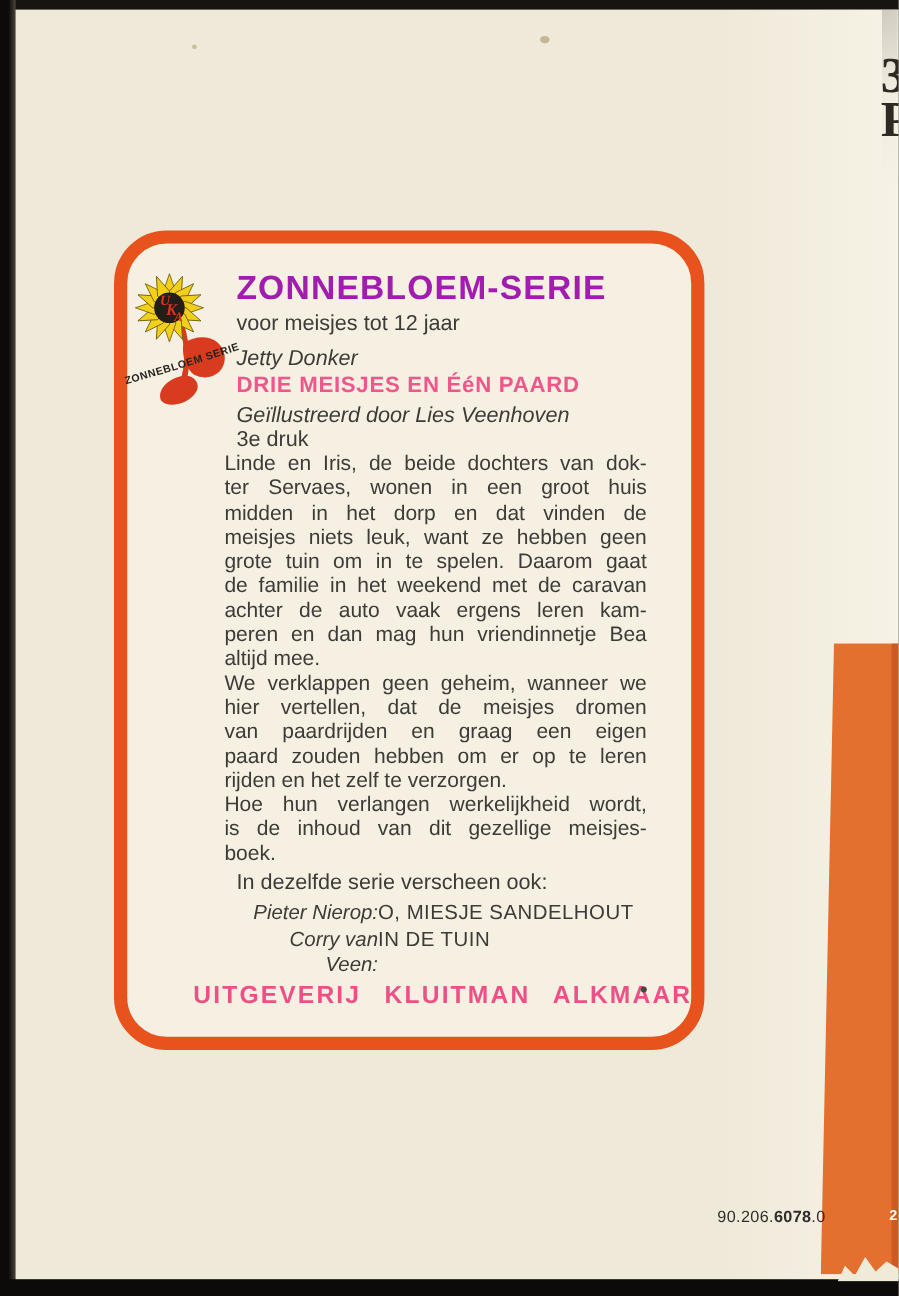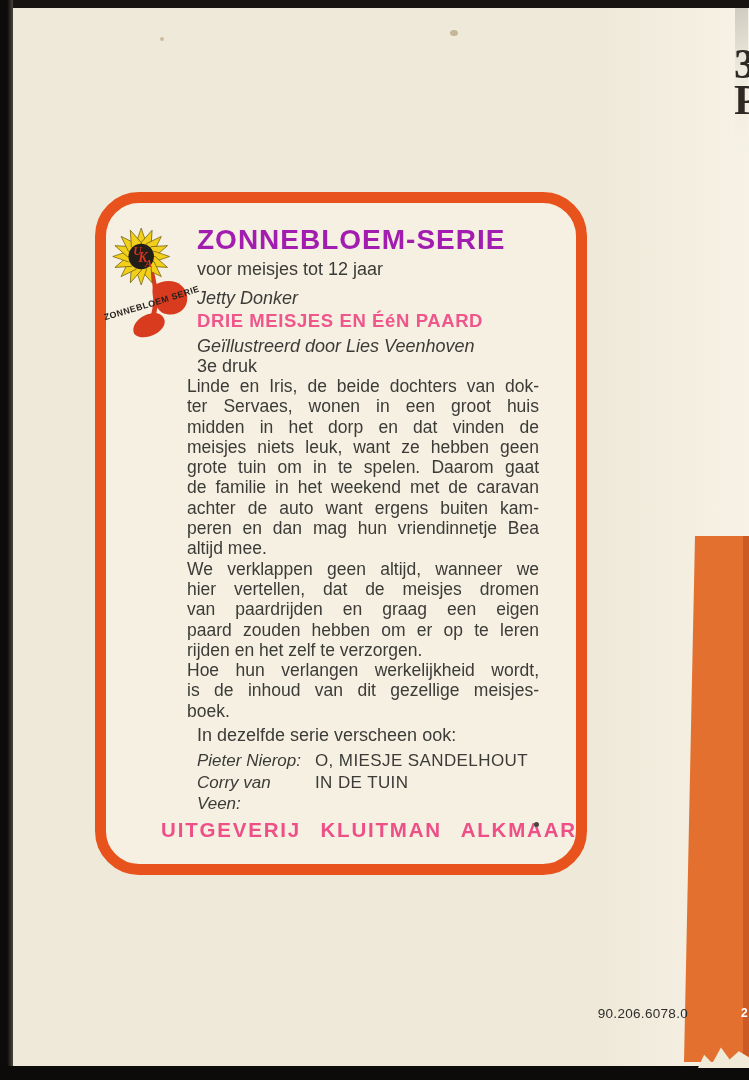--- a/index.html
+++ b/index.html
@@ -57,30 +57,30 @@
   #edition{margin:0;font-size:18px;line-height:20px;}
   
   #blurb{position:absolute;left:187px;top:376px;width:352px;
     font-size:17.5px;line-height:20.3px;}
   .jline{text-align:justify;text-align-last:justify;white-space:normal;}
   .jline.last{text-align-last:left;}
   
   #series-list{position:absolute;left:197px;top:725px;width:366px;}
   #series-heading{font-size:18px;line-height:20px;margin:0 0 5px 0;}
   .series-row{display:flex;font-size:17px;line-height:21.5px;}
-  .series-author{width:118px;flex:0 0 118px;font-style:italic;}
+  .series-author{width:118px;flex:0 0 118px;font-style:italic;text-align:right;}
   .series-title{width:240px;letter-spacing:.4px;}
   
   #publisher{position:absolute;left:106px;top:818px;width:526px;text-align:center;
     font-size:20.5px;font-weight:bold;letter-spacing:1.8px;word-spacing:12px;
     color:#ee4f87;}
   
   #catalog-number{position:absolute;right:61px;top:1006px;font-size:13.5px;
     color:#2f2e2c;letter-spacing:.3px;}
-  #catalog-number .b{font-weight:normal;}
+  #catalog-number .b{font-weight:bold;}
   
   .speck{position:absolute;border-radius:50%;}
   #speck-1{left:450px;top:30px;width:8px;height:6px;background:#c3b796;}
   #speck-2{left:160px;top:37px;width:4px;height:4px;background:#c9bd9e;}
   #speck-3{left:534px;top:822px;width:5px;height:5px;background:#4a4440;}
   #speck-4{left:513px;top:592px;width:4px;height:3px;background:#d8a090;}
 </style>
 </head>
 <body>
 
@@ -162,26 +162,26 @@
   </div>
 
   <div id="blurb">
     <div>
         <div class="jline">Linde en Iris, de beide dochters van dok-</div>
         <div class="jline">ter Servaes, wonen in een groot huis</div>
         <div class="jline">midden in het dorp en dat vinden de</div>
         <div class="jline">meisjes niets leuk, want ze hebben geen</div>
         <div class="jline">grote tuin om in te spelen. Daarom gaat</div>
         <div class="jline">de familie in het weekend met de caravan</div>
-        <div class="jline">achter de auto want ergens buiten kam-</div>
+        <div class="jline">achter de auto vaak ergens leren kam-</div>
         <div class="jline">peren en dan mag hun vriendinnetje Bea</div>
         <div class="jline last">altijd mee.</div>
       </div>
     <div>
-        <div class="jline">We verklappen geen altijd, wanneer we</div>
+        <div class="jline">We verklappen geen geheim, wanneer we</div>
         <div class="jline">hier vertellen, dat de meisjes dromen</div>
         <div class="jline">van paardrijden en graag een eigen</div>
         <div class="jline">paard zouden hebben om er op te leren</div>
         <div class="jline last">rijden en het zelf te verzorgen.</div>
       </div>
     <div>
         <div class="jline">Hoe hun verlangen werkelijkheid wordt,</div>
         <div class="jline">is de inhoud van dit gezellige meisjes-</div>
         <div class="jline last">boek.</div>
       </div>

